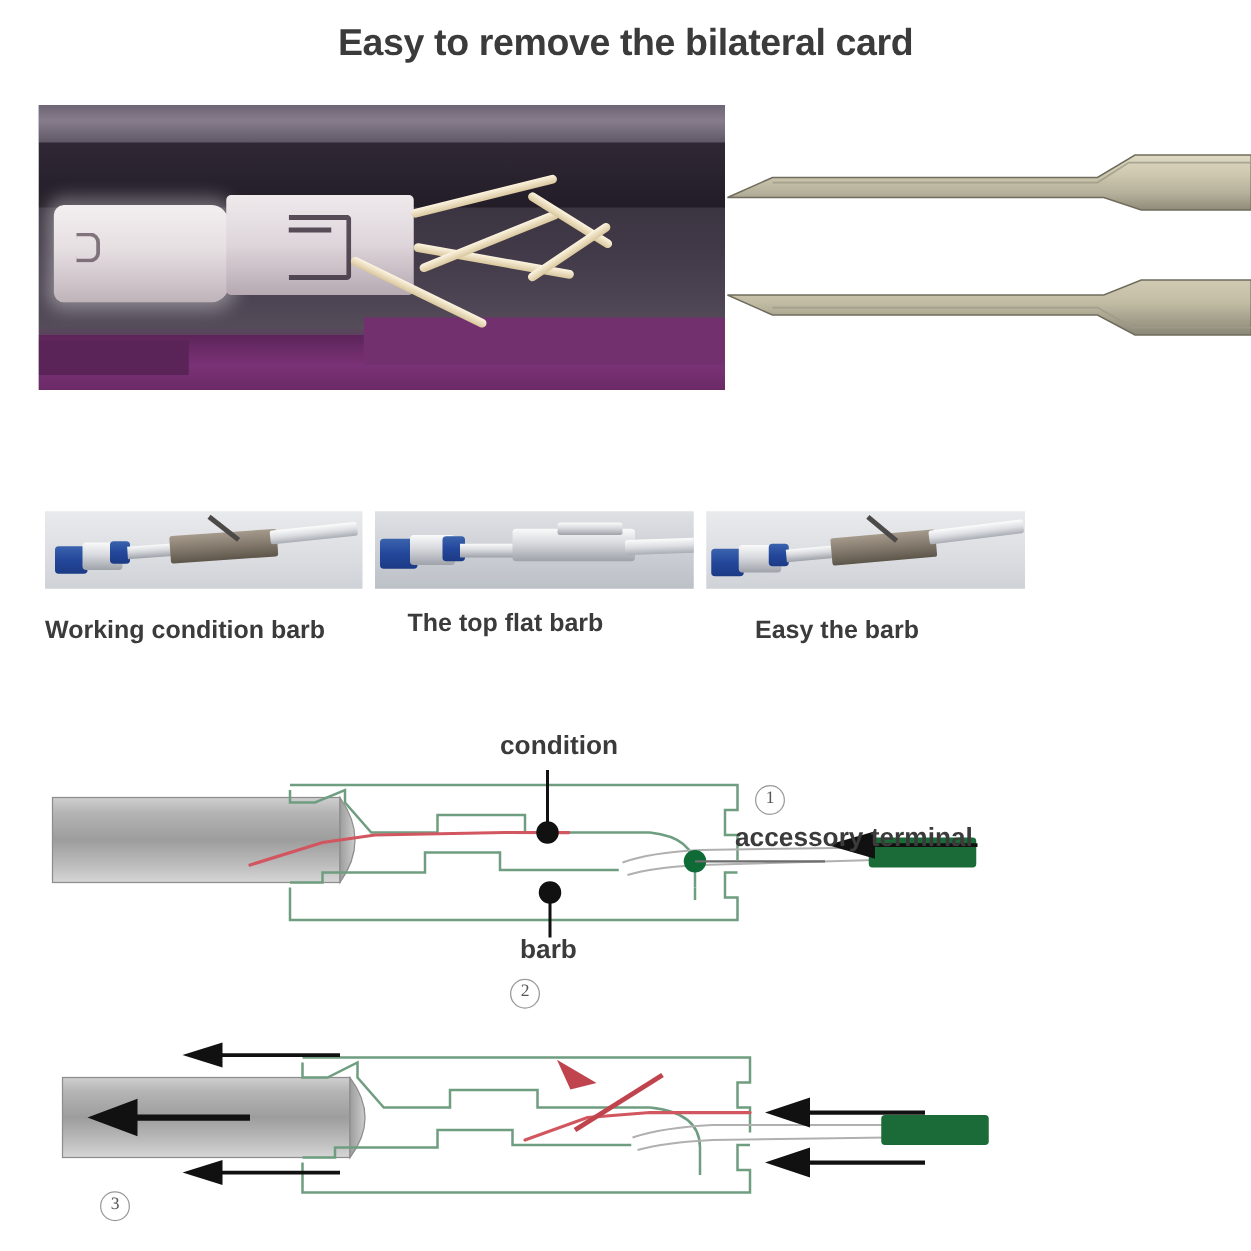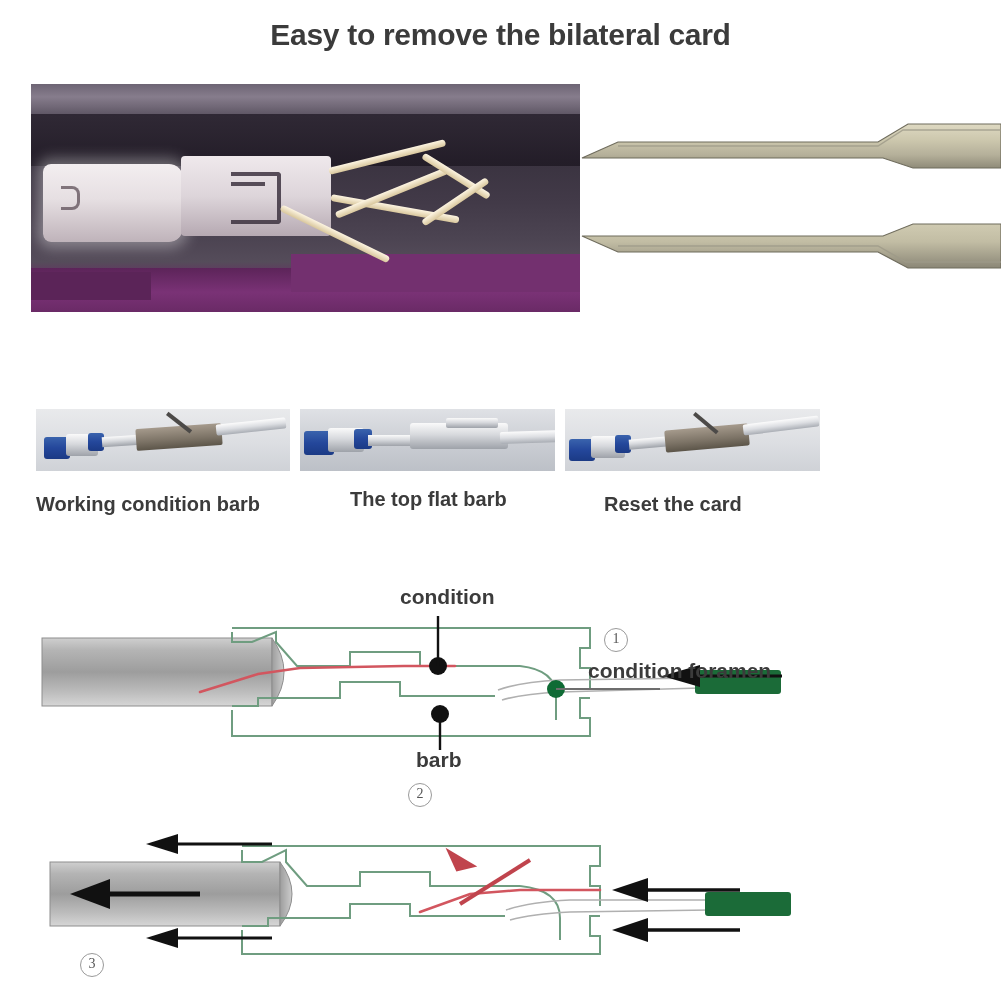--- a/index.html
+++ b/index.html
@@ -173,21 +173,21 @@
   }
 
   .caption {
     position: absolute;
     font-size: 20px;
     font-weight: bold;
     color: #3b3b3b;
     line-height: 1.25;
   }
   .cap-1 { left: 36px;  top: 492px; width: 240px; }
-  .cap-2 { left: 326px; top: 487px; width: 235px; margin-left: 24px; }
+  .cap-2 { left: 326px; top: 487px; width: 235px; }
   .cap-3 { left: 604px; top: 492px; width: 235px; }
 
   
   .diagram {
     position: absolute;
     left: 0;
   }
   .diag-1 { top: 570px; width: 1001px; height: 240px; }
   .diag-2 { top: 820px; width: 1001px; height: 180px; }
 
@@ -295,21 +295,21 @@
     <div class="t-silver" style="left:26px; top:27px; width:34px; height:22px; border-radius:3px;"></div>
     <div class="t-blue" style="left:50px; top:26px; width:16px; height:18px;"></div>
     <div class="t-silver" style="left:64px; top:29px; width:40px; height:10px; transform:rotate(-5deg);"></div>
     <div class="t-dark" style="left:100px; top:18px; width:84px; height:22px; transform:rotate(-5deg); border-radius:2px;"></div>
     <div class="t-barb" style="left:128px; top:2px; width:30px; height:4px; transform:rotate(40deg);"></div>
     <div class="t-pin" style="left:178px; top:11px; width:76px; height:11px; transform:rotate(-7deg); border-radius:2px;"></div>
   </div>
 
   <div class="caption cap-1">Working condition barb</div>
   <div class="caption cap-2">The top flat barb</div>
-  <div class="caption cap-3">Reset the card</div>
+  <div class="caption cap-3">Easy the barb</div>
 
   <div class="diagram diag-1">
     <svg width="1001" height="240" viewBox="0 0 1001 240">
       <defs>
         <linearGradient id="cableGrad" x1="0" y1="0" x2="0" y2="1">
           <stop offset="0%" stop-color="#cfcfcf"></stop>
           <stop offset="18%" stop-color="#b4b4b4"></stop>
           <stop offset="50%" stop-color="#9d9d9d"></stop>
           <stop offset="80%" stop-color="#bdbdbd"></stop>
           <stop offset="100%" stop-color="#d6d6d6"></stop>
@@ -356,21 +356,21 @@
       <line x1="556" y1="119" x2="660" y2="119" stroke="#6d6d6d" stroke-width="1.8"></line>
 
       <g>
         <line x1="700" y1="106" x2="782" y2="106" stroke="#111111" stroke-width="3"></line>
         <polygon points="662,106 700,95 700,117" fill="#111111"></polygon>
       </g>
     </svg>
   </div>
 
   <div class="dlabel lbl-terminal">condition</div>
-  <div class="dlabel lbl-foramen">condition foramen</div>
+  <div class="dlabel lbl-foramen">accessory terminal</div>
   <div class="dlabel lbl-barb">barb</div>
 
   <div class="circnum num-1">1</div>
   <div class="circnum num-2">2</div>
 
   <div class="diagram diag-2">
     <svg width="1001" height="180" viewBox="0 0 1001 180">
       <defs>
         <linearGradient id="cableGrad2" x1="0" y1="0" x2="0" y2="1">
           <stop offset="0%" stop-color="#cfcfcf"></stop>

